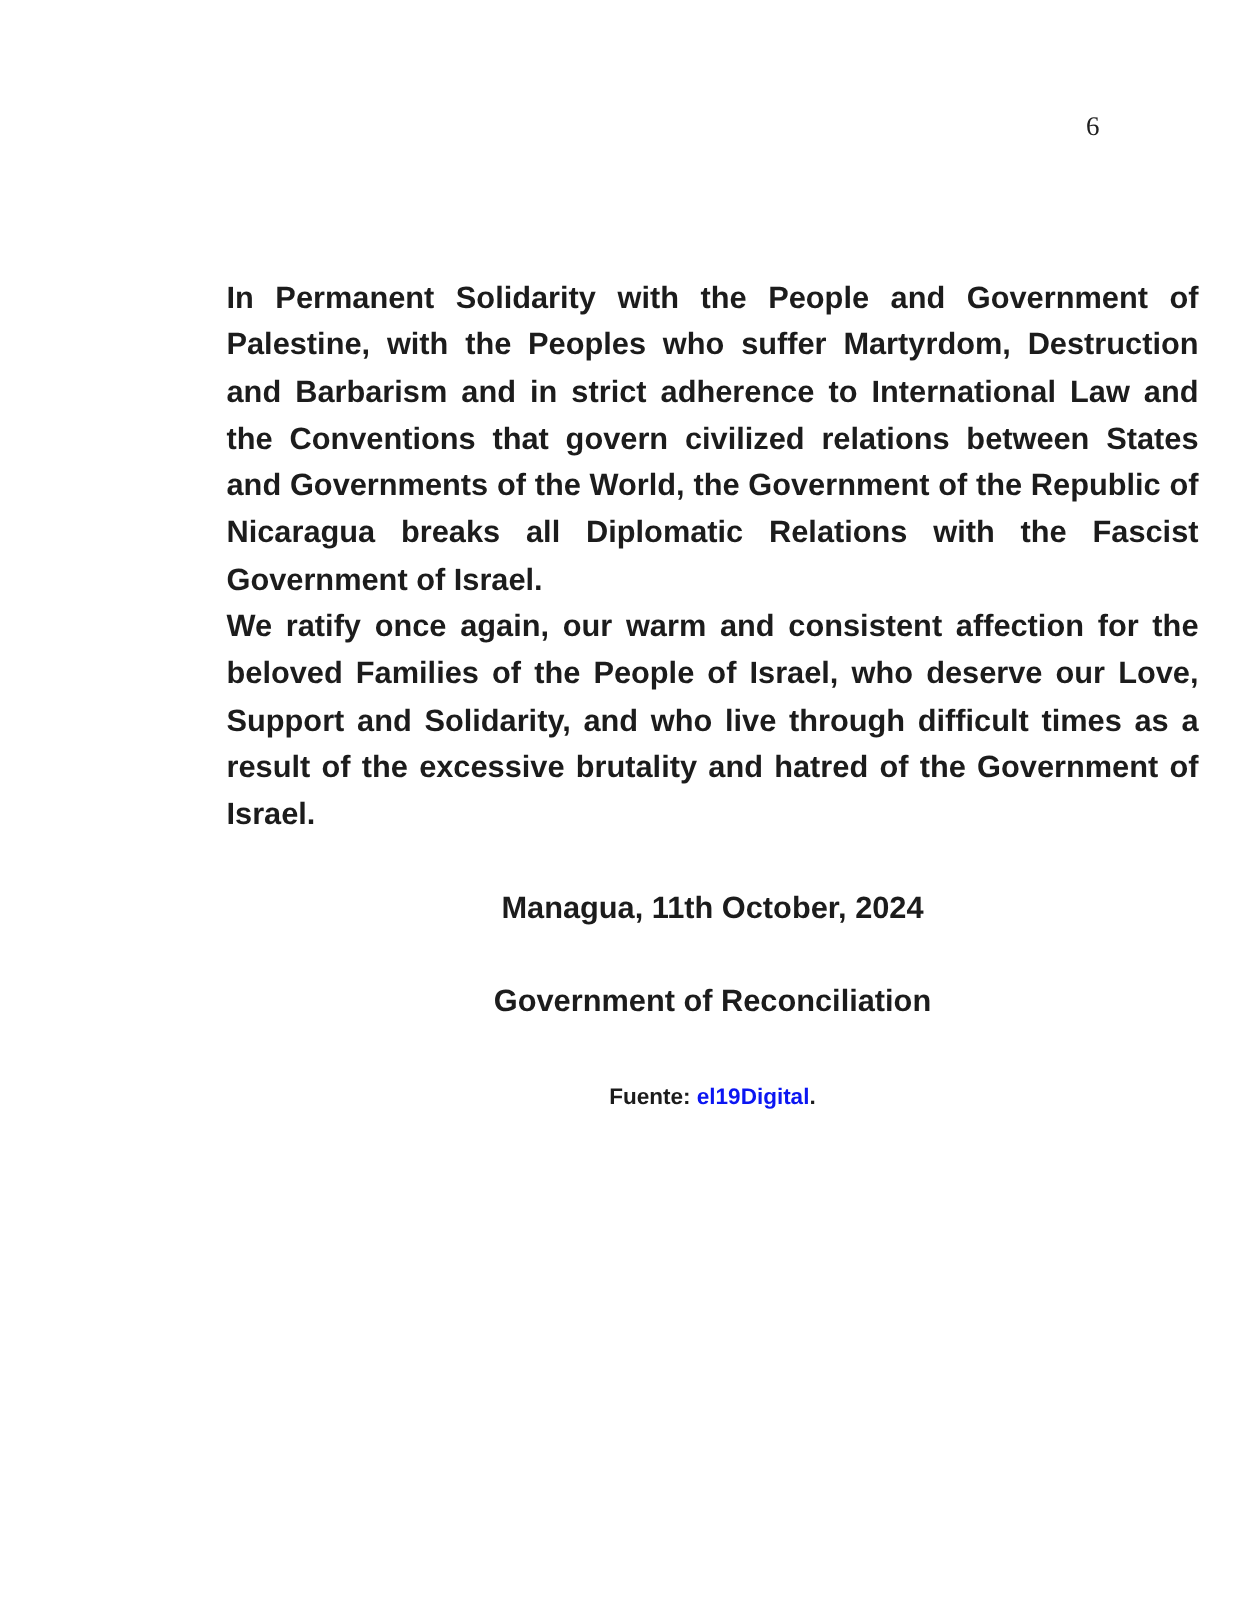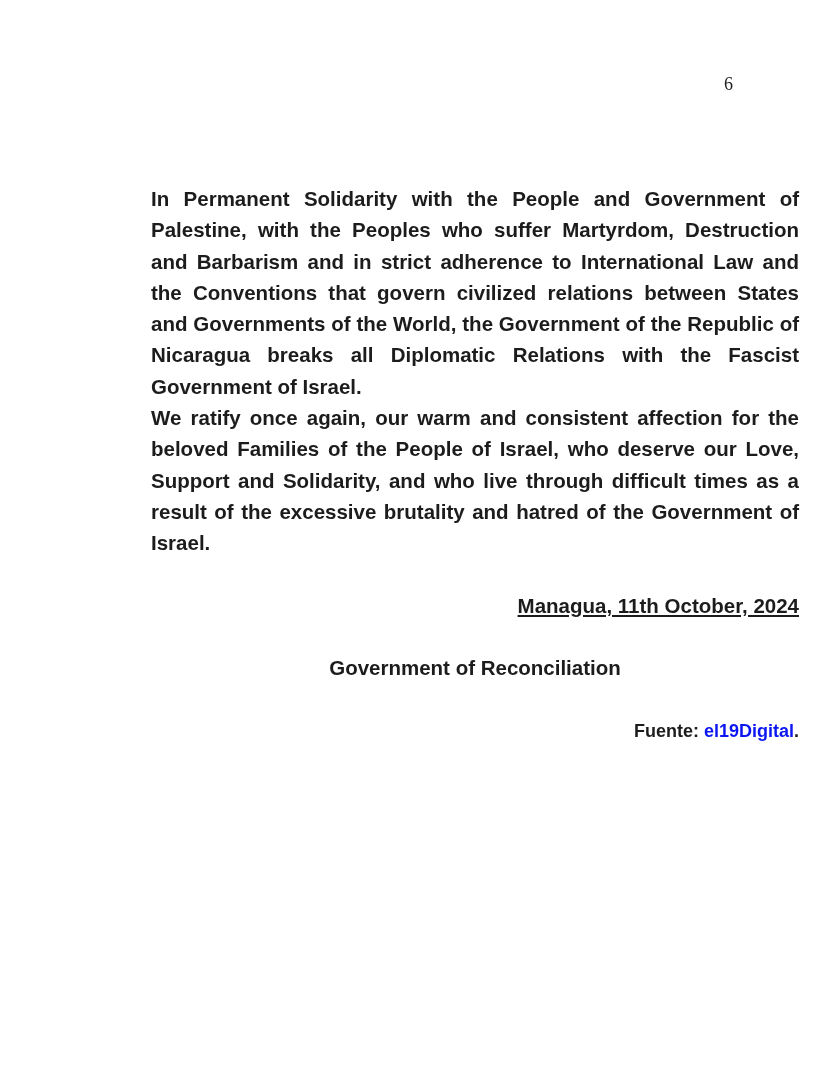--- a/index.html
+++ b/index.html
@@ -42,39 +42,38 @@
     line-height: 31.3px;
     font-weight: 700;
     text-align: justify;
     text-justify: inter-word;
   }
   .dateline {
     margin: 31px 0 0 0;
     font-size: 20.5px;
     line-height: 31.3px;
     font-weight: 700;
-    text-align: right;
-    text-decoration: underline;
+    text-align: center;
   }
   .signature-block {
     margin-top: 31px;
   }
   .signature-line {
     margin: 0;
     font-size: 20.5px;
     line-height: 31.5px;
     font-weight: 700;
     text-align: center;
   }
   .source-line {
     margin: 33px 0 0 0;
-    font-size: 18px;
+    font-size: 15px;
     line-height: 31.3px;
     font-weight: 700;
-    text-align: right;
+    text-align: center;
   }
   .source-link {
     text-decoration: none;
     cursor: pointer;
   }
 </style>
 </head>
 <body>
 
 <div class="page">

